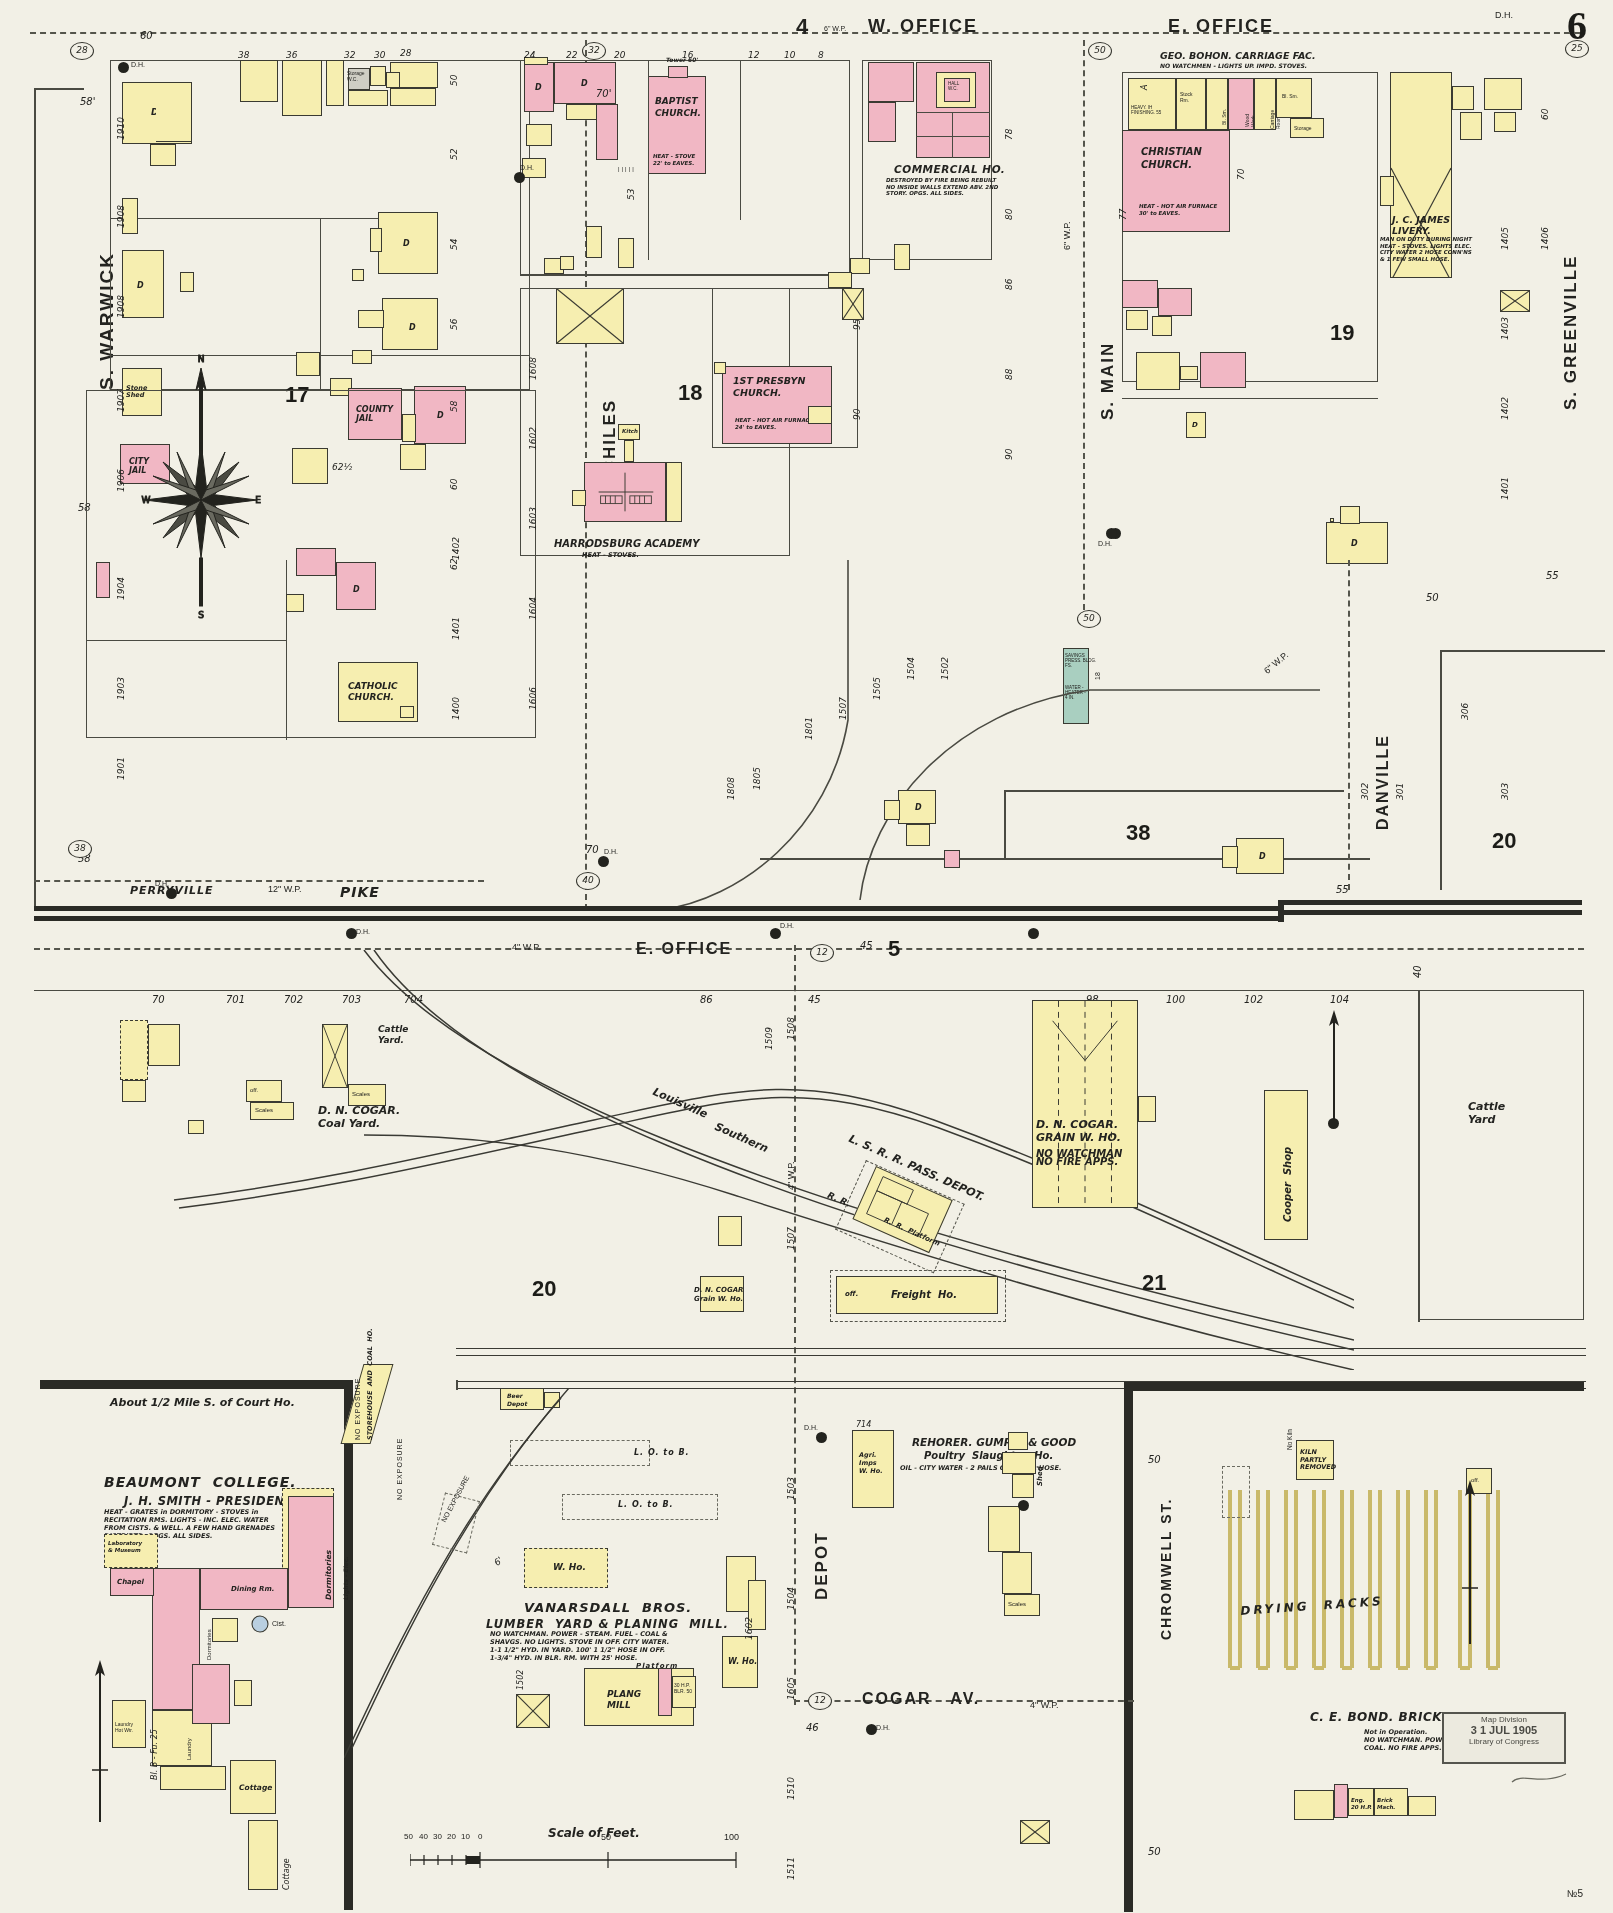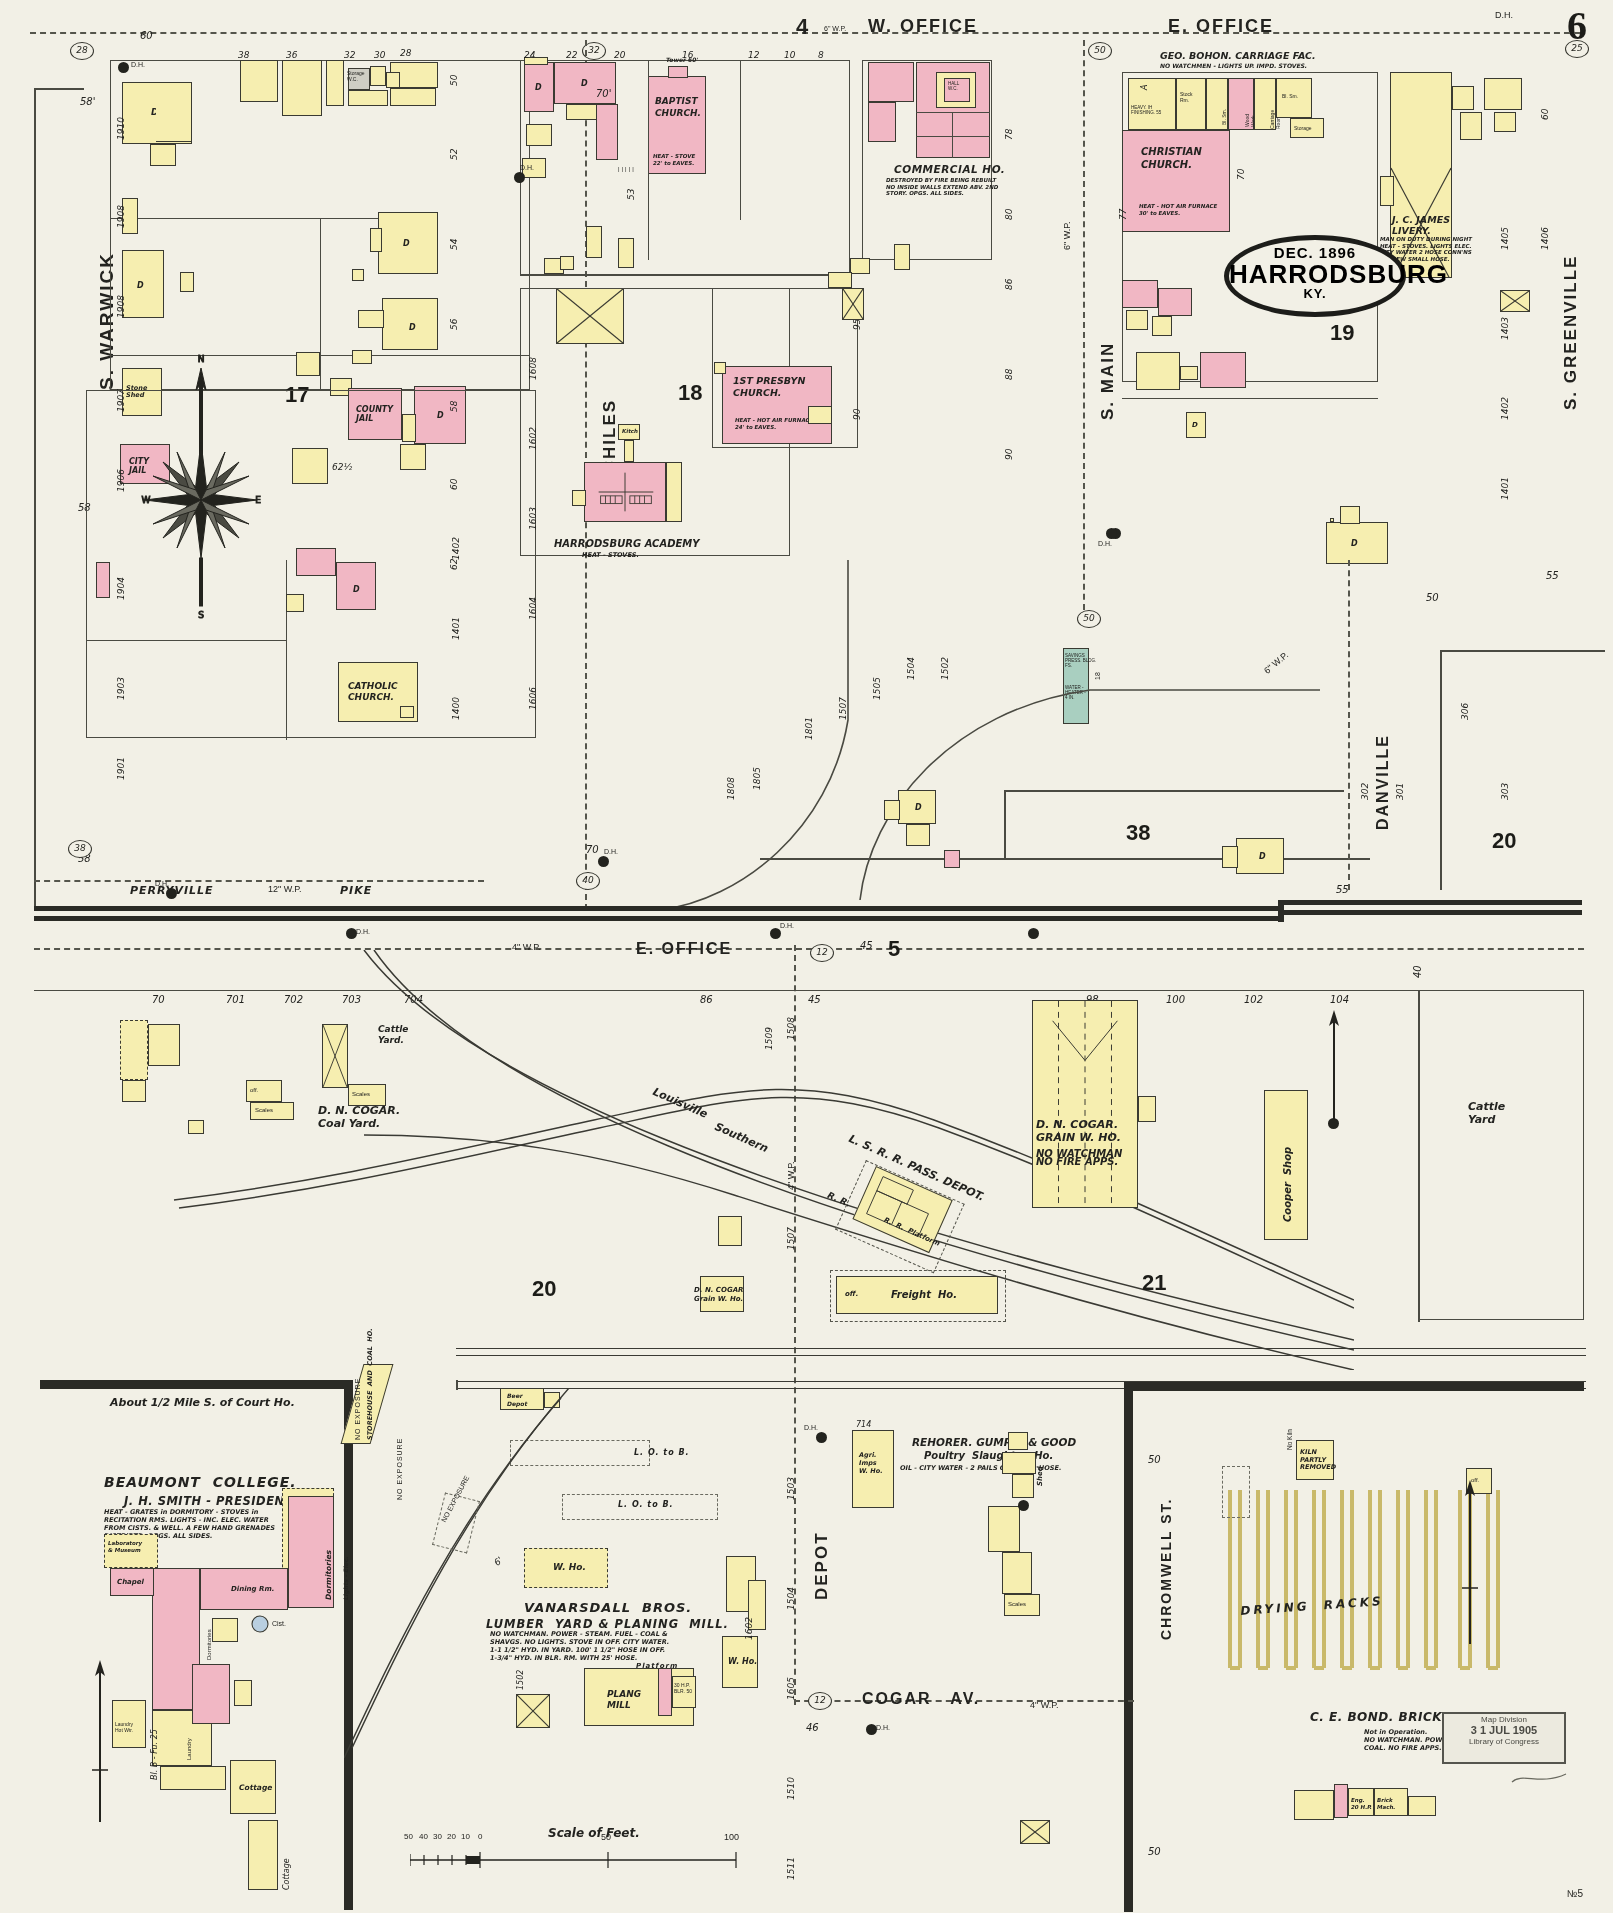--- a/index.html
+++ b/index.html
@@ -474,25 +474,20 @@
   </div>
   <div class="bldg yel" style="left:1326px;top:522px;width:62px;height:42px;">
     <div class="txt hand" style="left:24px;top:16px;font-size:8px;">D</div>
   </div>
   <div class="bldg yel" style="left:1340px;top:506px;width:20px;height:18px;"></div>
 
   <div class="lotline" style="left:1122px;top:398px;width:256px;height:1.4px;"></div>
   <div class="txt blocknum" style="left:1330px;top:320px;font-size:22px;">19</div>
   <div class="dh" style="left:1106px;top:528px;"></div>
 
-  <div id="cart" style="left:1224px;top:235px;width:172px;height:72px;">
-    <div class="d" style="margin-top:4px;">DEC. 1896</div>
-    <div class="t" style="margin-top:-2px;">HARRODSBURG</div>
-    <div class="s" style="margin-top:-4px;">KY.</div>
-  </div>
 
   <div class="txt blocknum" style="left:1126px;top:820px;font-size:22px;">38</div>
   <div class="txt blocknum" style="left:1492px;top:828px;font-size:22px;">20</div>
 
   <svg class="abs" style="left:620px;top:560px;" width="700" height="360">
     <path d="M 240 340 C 250 250 330 150 470 130 L 700 130" fill="none" stroke="#4a4a42" stroke-width="1.6"></path>
     <path d="M 40 350 C 120 340 210 270 228 160 L 228 0" fill="none" stroke="#4a4a42" stroke-width="1.6"></path>
   </svg>
   <div class="lotline" style="left:1004px;top:790px;width:340px;height:1.5px;"></div>
   <div class="lotline" style="left:1004px;top:790px;width:1.5px;height:70px;"></div>
@@ -524,21 +519,21 @@
   <div class="txt num rot90" style="left:906px;top:680px;font-size:9px;">1504</div>
   <div class="txt num rot90" style="left:872px;top:700px;font-size:9px;">1505</div>
   <div class="txt num rot90" style="left:838px;top:720px;font-size:9px;">1507</div>
   <div class="txt num rot90" style="left:804px;top:740px;font-size:9px;">1801</div>
   <div class="txt num rot90" style="left:752px;top:790px;font-size:9px;">1805</div>
   <div class="txt num rot90" style="left:726px;top:800px;font-size:9px;">1808</div>
 
   <div class="dash-h" style="left:34px;top:880px;width:450px;"></div>
   <div class="txt hand" style="left:130px;top:884px;font-size:11px;letter-spacing:1px;">PERRYVILLE</div>
   <div class="txt tiny" style="left:268px;top:884px;font-size:9px;">12" W.P.</div>
-  <div class="txt hand" style="left:340px;top:884px;font-size:11px;letter-spacing:1px;">PIKE</div>
+  <div class="txt hand" style="left:340px;top:884px;font-size:14px;letter-spacing:1px;">PIKE</div>
   <div class="txt num" style="left:586px;top:844px;font-size:10px;">70</div>
   <div class="circnum" style="left:576px;top:872px;">40</div>
   <div class="dh" style="left:598px;top:856px;"></div>
   <div class="txt tiny" style="left:604px;top:848px;">D.H.</div>
   <div class="dh" style="left:166px;top:888px;"></div>
   <div class="txt tiny" style="left:155px;top:880px;">D.H.</div>
 
   <div class="railthick" style="left:34px;top:906px;width:1248px;height:5px;"></div>
   <div class="railthick" style="left:34px;top:916px;width:1248px;height:5px;"></div>
   <div class="railthick" style="left:1282px;top:900px;width:300px;height:5px;"></div>

